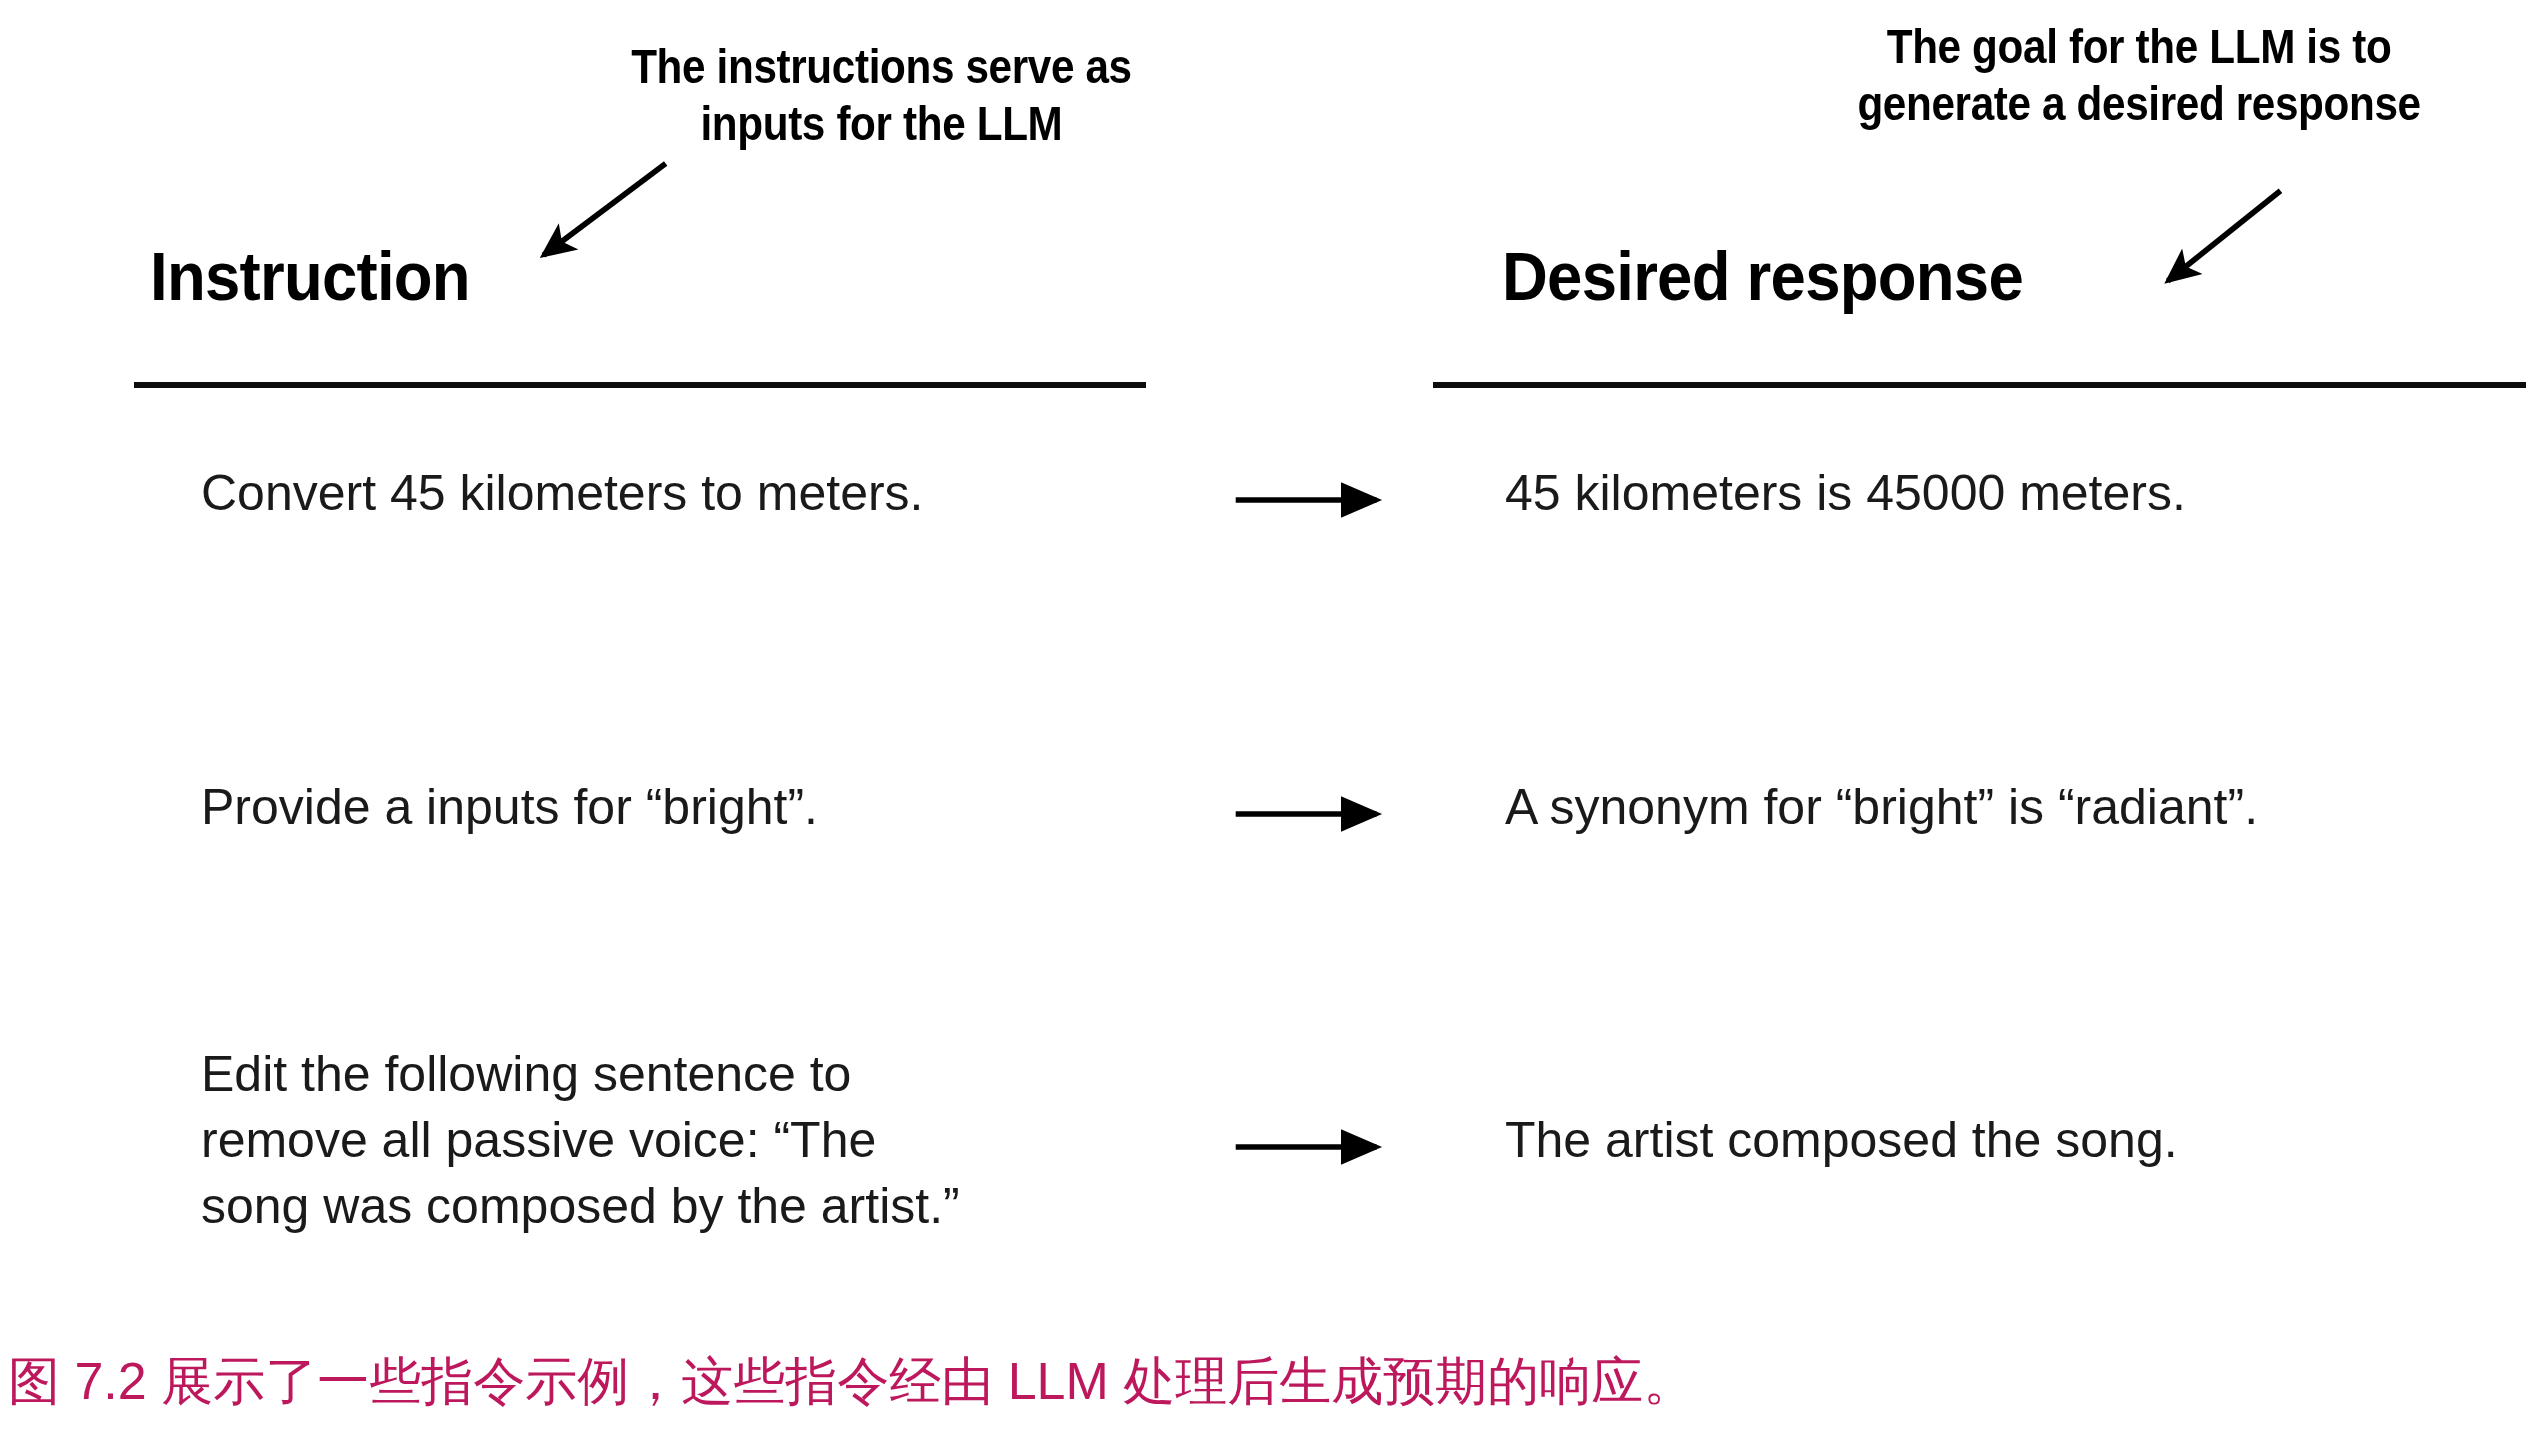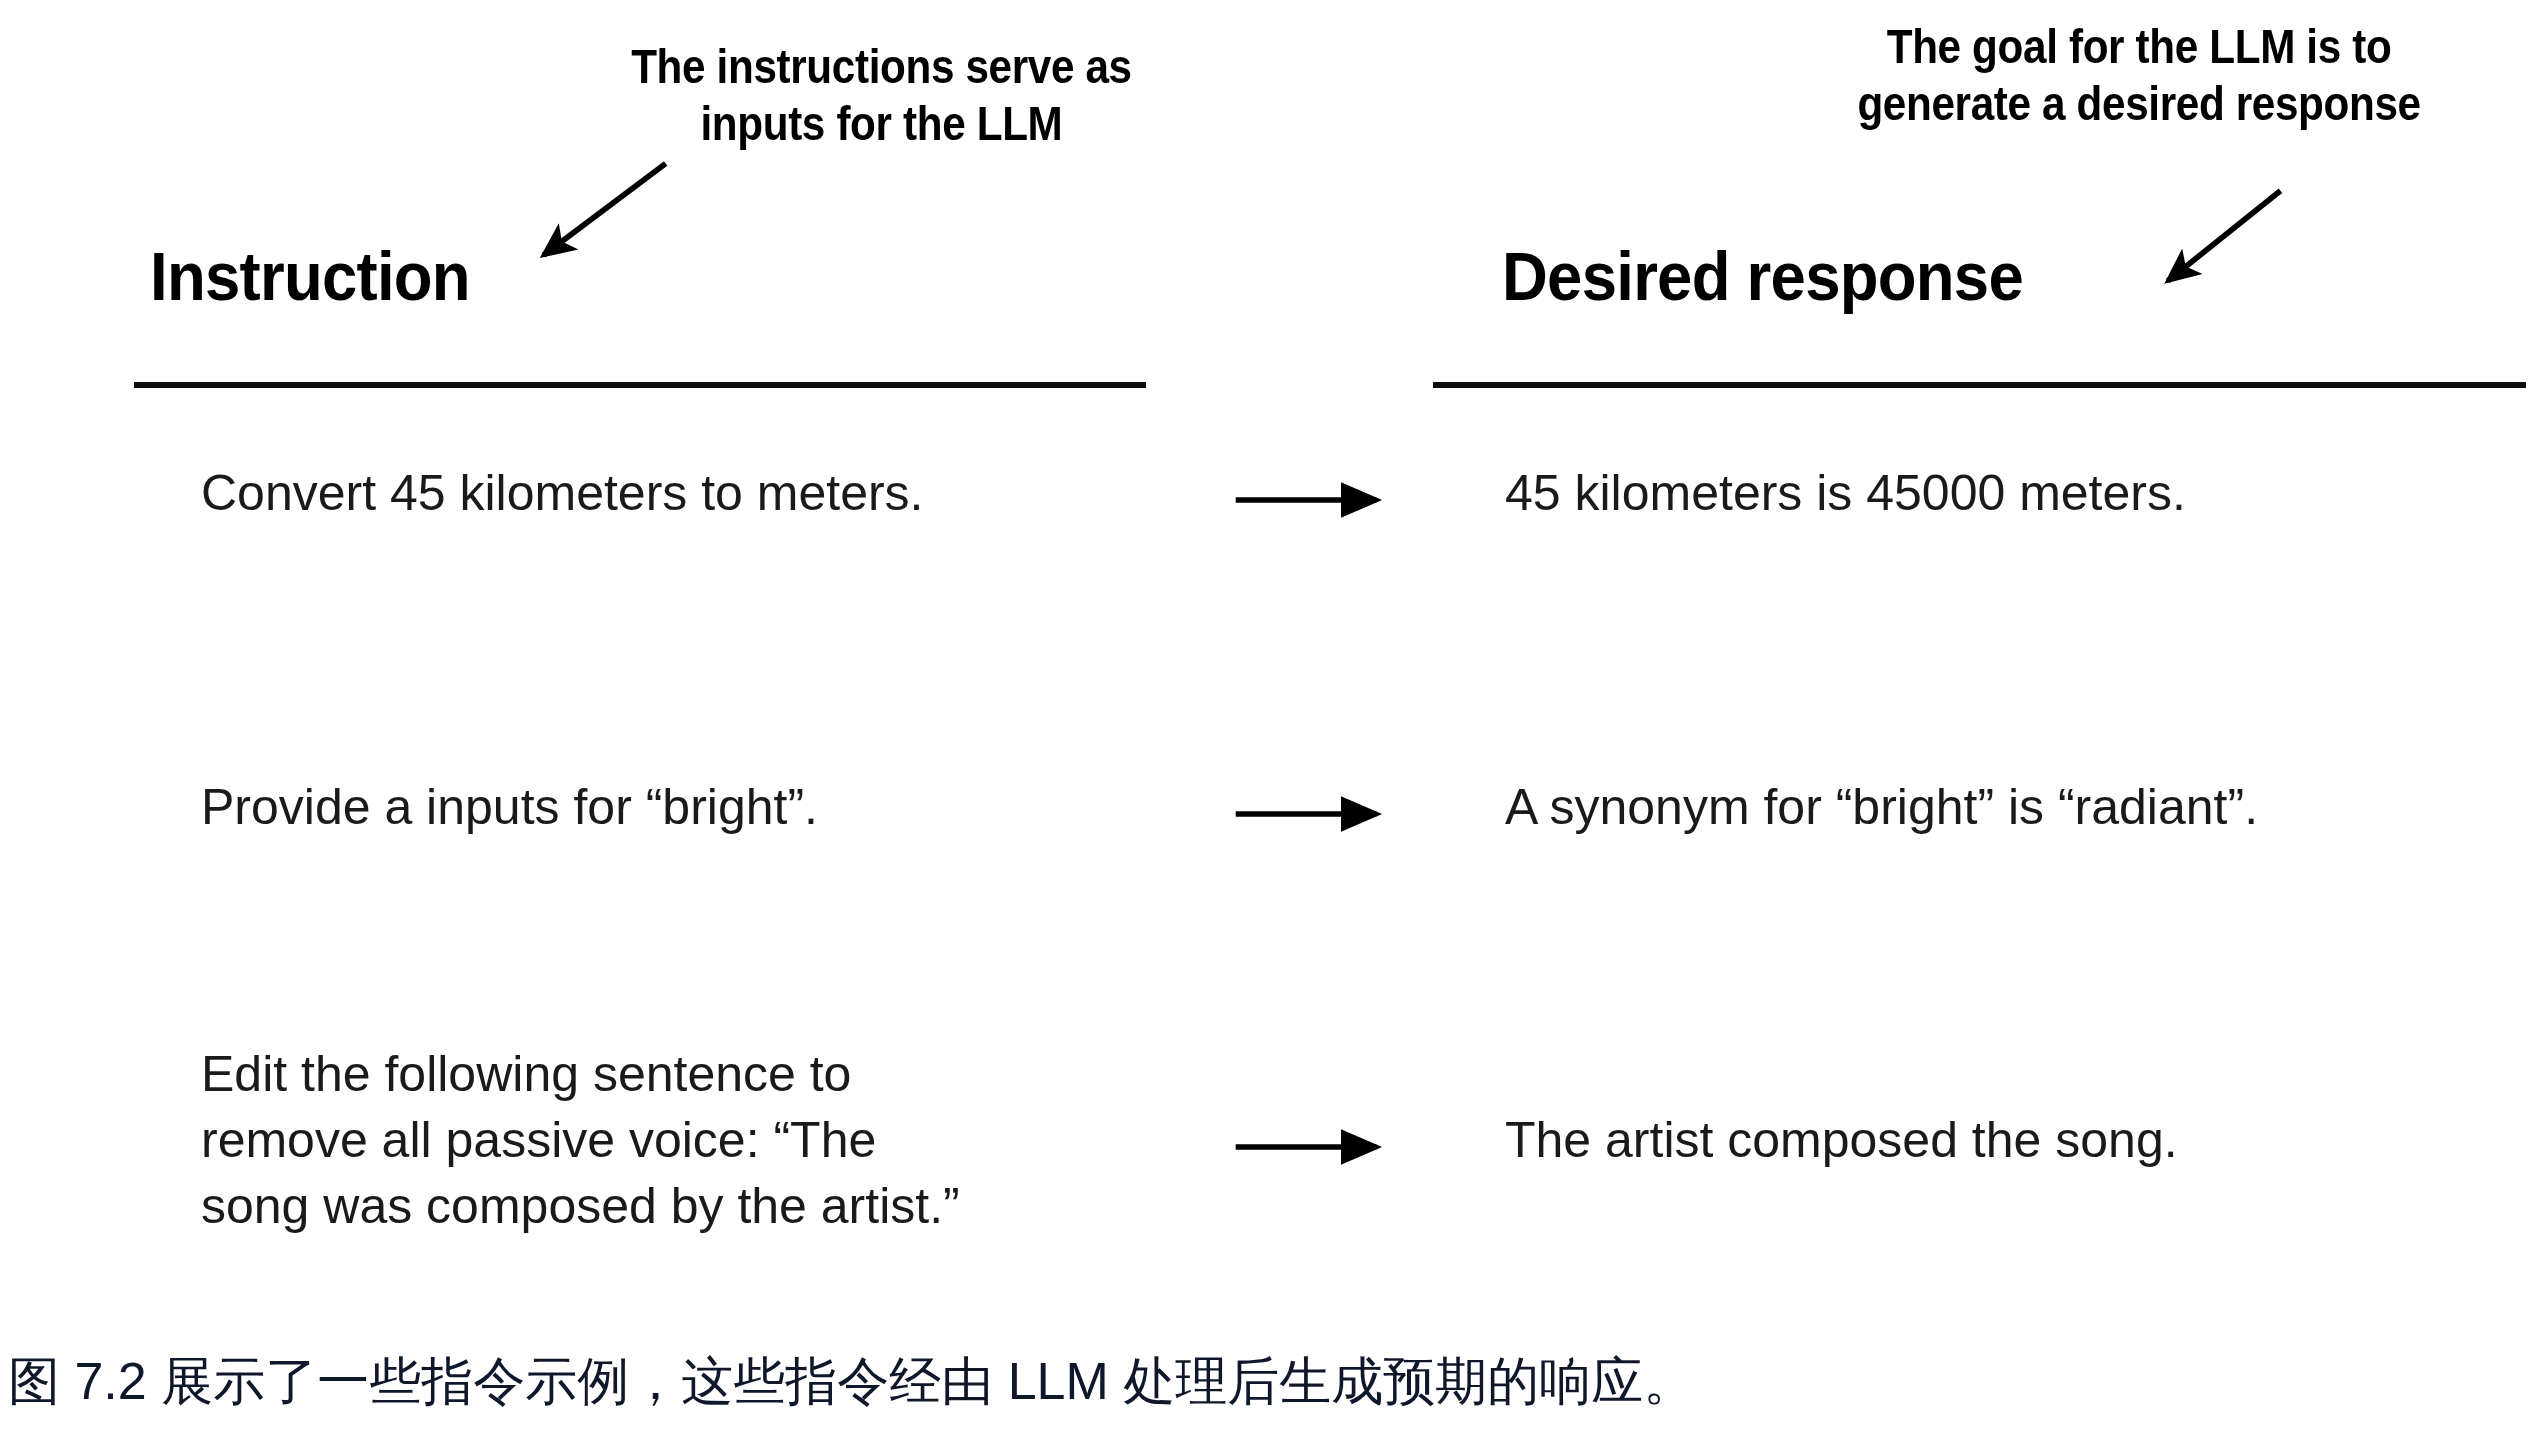--- a/index.html
+++ b/index.html
@@ -114,21 +114,21 @@
 
   
   #caption {
     position: absolute;
     left: 8px;
     top: 1349px;
     font-family: "Liberation Sans", "DejaVu Sans", sans-serif;
     font-weight: 400;
     font-size: 52px;
     line-height: 1.25;
-    color: #0f172a;
+    color: #be185d;
     white-space: nowrap;
   }
 </style>
 </head>
 <body>
 
 <div id="figure">
 
   <div class="callout" id="callout-left">
     <span class="cl-line">The instructions serve as</span>

